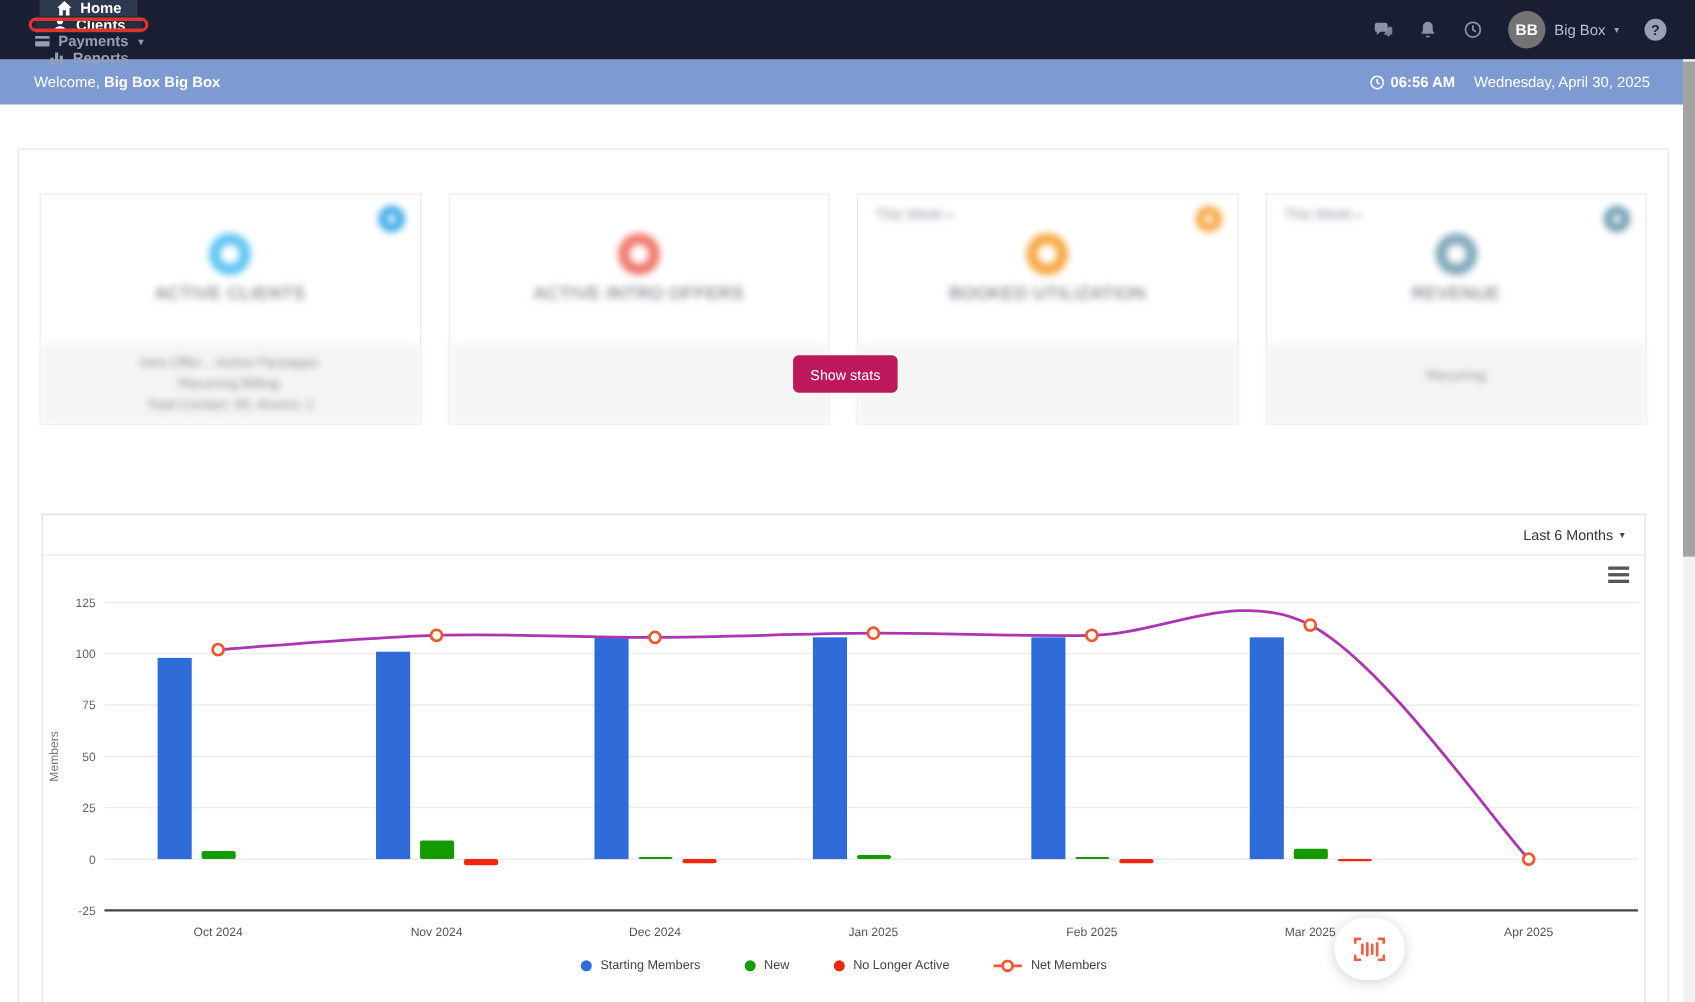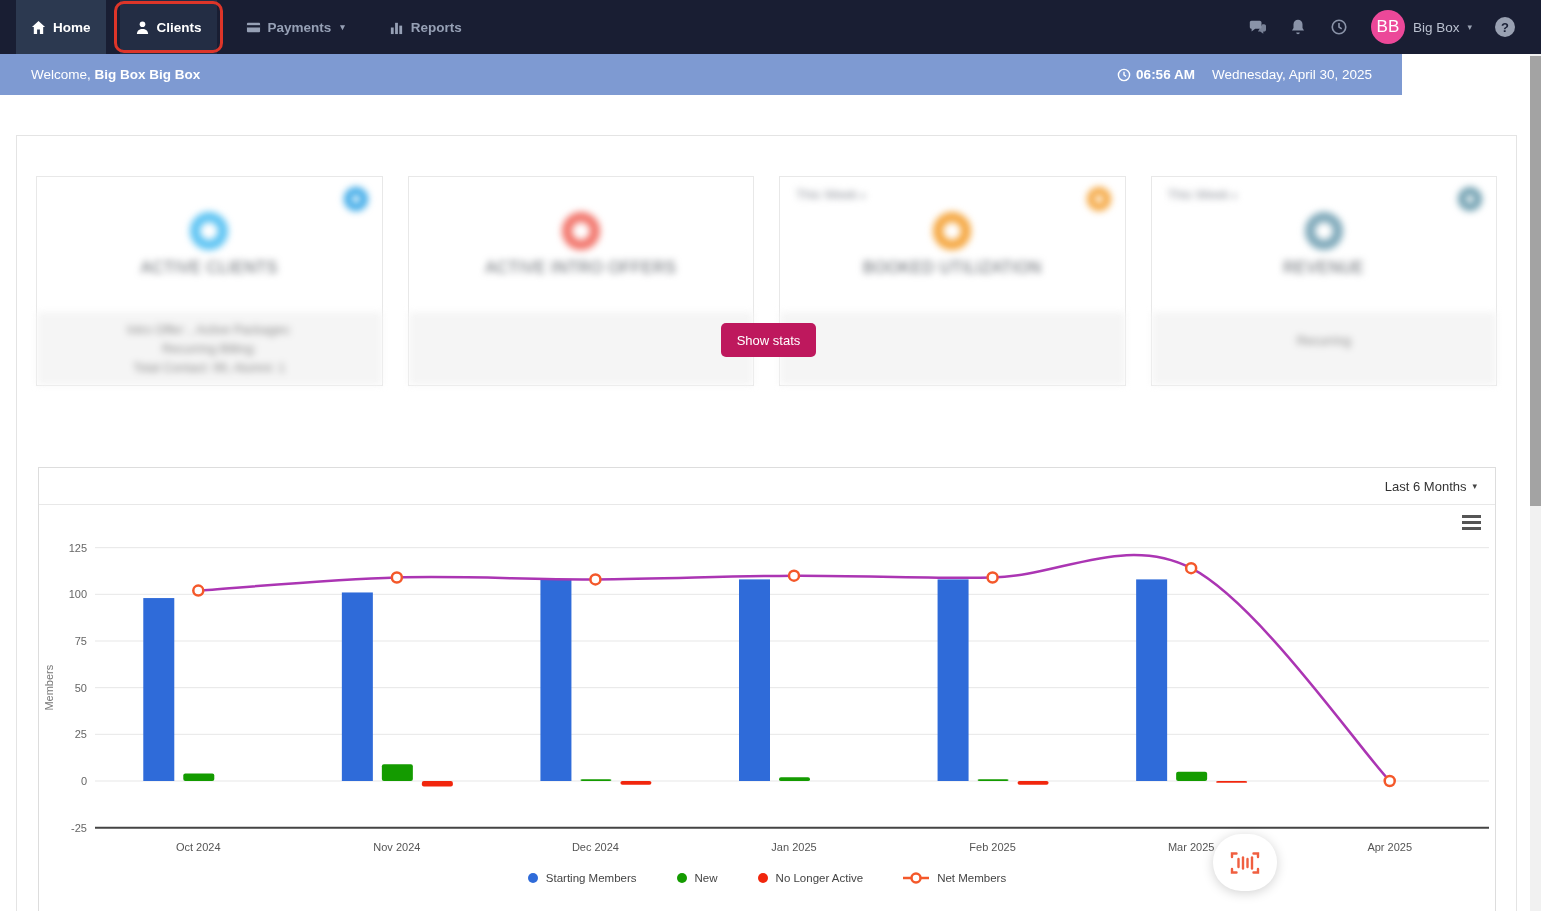--- a/index.html
+++ b/index.html
@@ -1,38 +1,38 @@
 <!DOCTYPE html>
 <html><head>
 <meta charset="utf-8">
 <style>
   * { margin:0; padding:0; box-sizing:border-box; }
   html,body { width:1541px; height:911px; overflow:hidden; }
   body { position:relative; background:#fff; font-family:"Liberation Sans",sans-serif; }
 
   
   .topnav { position:absolute; left:0; top:0; width:1541px; height:54px; background:#191e33; display:flex; align-items:center; z-index:20; }
-  .nav-left { display:flex; align-items:center; height:100%; padding-left:16px; }
+  .nav-left { display:flex; align-items:center; height:100%; padding-left:16px;flex-direction:column; }
   .nav-item { position:relative; height:100%; display:flex; align-items:center; gap:7px; padding:0 15px; margin-right:14px; color:#96a0b5; font-size:13.5px; font-weight:700; cursor:pointer; }
   .nav-item svg { width:15px; height:15px; }
   .nav-item.active { background:#2c3950; color:#fff; }
   .nav-item.lit { background:#232d44; color:#fff;align-items:center; }
   .nav-caret { font-size:9px; margin-left:2px; }
   .annotate-box { position:absolute; left:-6px; right:-6px; top:1px; bottom:1px; border:3px solid #dd3529; border-radius:10px; pointer-events:none; }
   .nav-right { margin-left:auto; display:flex; align-items:center; gap:23px; padding-right:26px; height:100%; }
   .nav-ico { color:#8a93a8; display:flex; align-items:center; cursor:pointer; }
   .nav-ico svg { width:18px; height:18px; }
   .avatar-wrap { display:flex; align-items:center; gap:8px; cursor:pointer; }
-  .avatar { width:34px; height:34px; border-radius:50%; background:#ec4899; color:#fff; font-size:17px; font-weight:400; display:flex; align-items:center; justify-content:center; }
+  .avatar { width:34px; height:34px; border-radius:50%; background:#737373; color:#fff; font-size:14px; font-weight:700; display:flex; align-items:center; justify-content:center; }
   .acct-name { color:#b9c0cf; font-size:13.5px; }
   .acct-caret { color:#9aa2b3; font-size:9px; }
   .help-circle { width:20px; height:20px; border-radius:50%; background:#99a1b2; color:#1a2036; font-size:13px; font-weight:700; display:flex; align-items:center; justify-content:center; cursor:pointer; }
 
   
-  .welcomebar { position:absolute; left:0; top:54px; width:1402px; height:41px; background:#7e9ad2; display:flex; align-items:center; color:#fff; font-size:13.5px; z-index:15; }
+  .welcomebar { position:absolute; left:0; top:54px; width:1530px; height:41px; background:#7e9ad2; display:flex; align-items:center; color:#fff; font-size:13.5px; z-index:15; }
   .welcome-left { padding-left:31px; }
   .welcome-left b { font-weight:700; }
   .welcome-right { margin-left:auto; display:flex; align-items:center; gap:17px; padding-right:30px; }
   .time-chip { display:flex; align-items:center; gap:5px; font-weight:700; }
   .time-chip svg { width:14px; height:14px; }
 
   
   .maincard { position:absolute; left:16px; top:135px; width:1501px; height:800px; background:#fff; border:1px solid #e4e4e4; }
   .tabrow { position:relative; height:59px; border-bottom:1px solid #ddd; }
   .tab-label { position:absolute; left:30px; top:17px; font-size:14px; color:#3c4147; cursor:pointer; }

